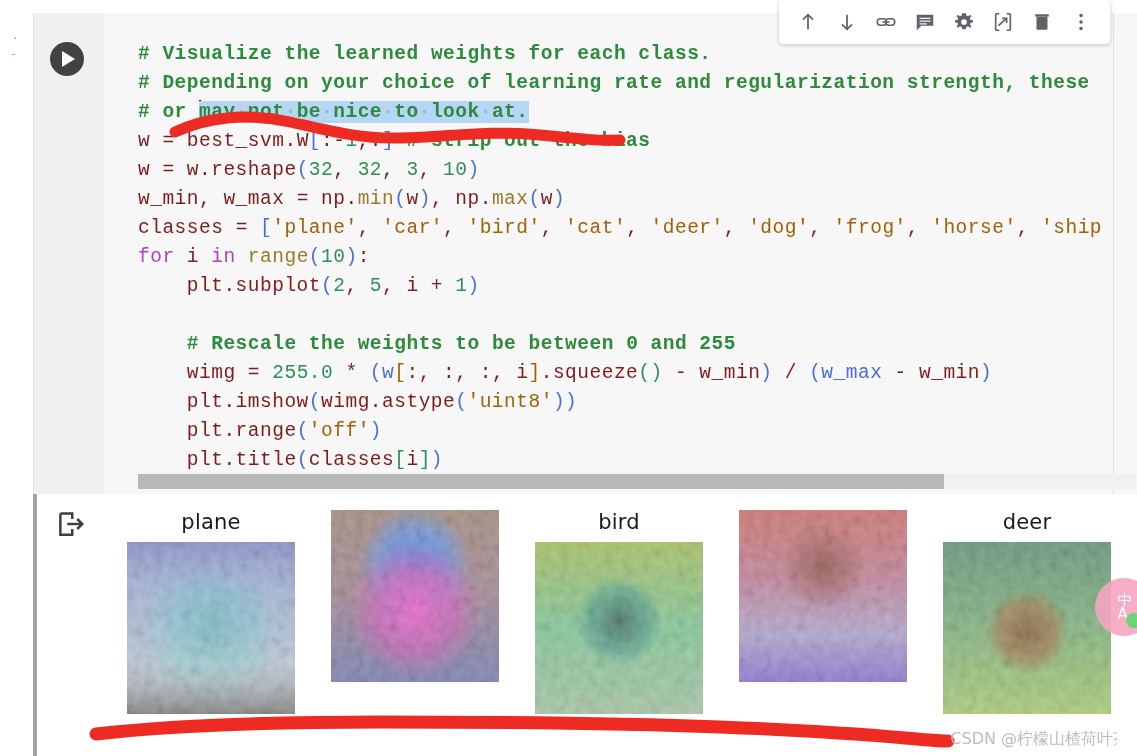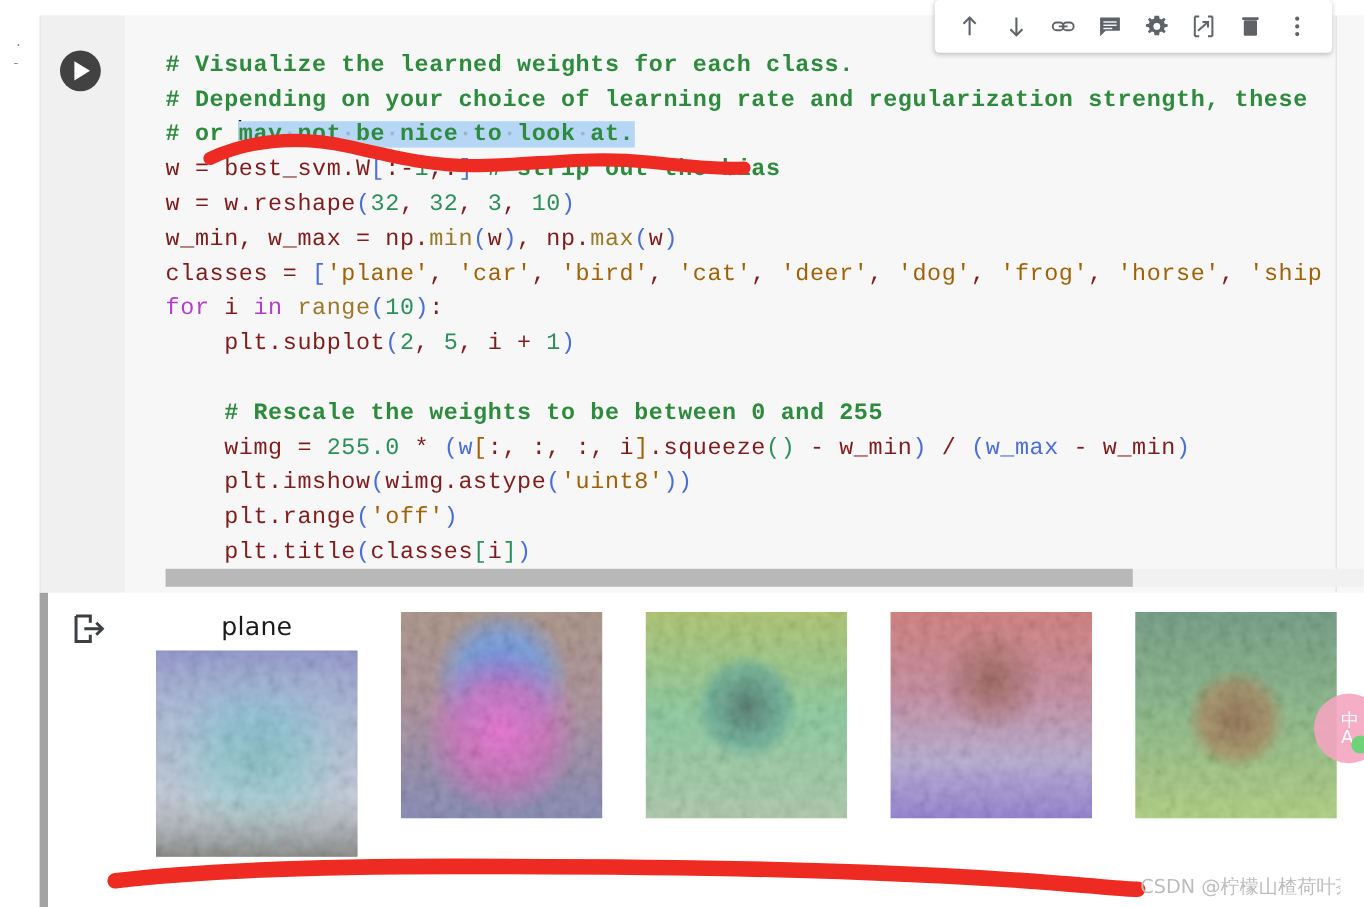--- a/index.html
+++ b/index.html
@@ -138,21 +138,21 @@
     background: #b8b8b8;
     cursor: pointer;
   }
 
   
   .output-shell {
     position: absolute;
     left: 33px; top: 494px;
     width: 1104px; height: 262px;
     background: #ffffff;
-    border-left: 7px solid #a3a3a3;
+    border-left: 4px solid #a3a3a3;
   }
   .out-gutter {
     position: absolute;
     left: 0; top: 0; width: 70px; height: 262px;
     background: #ffffff;
   }
   .out-icon {
     position: absolute;
     left: 19px; top: 15px;
     width: 30px; height: 30px;
@@ -395,20 +395,21 @@
               </filter>
           </defs>
           <rect width="32" height="32" fill="url(#gCarBg)"></rect>
           <rect width="32" height="32" fill="url(#gCarBlue)"></rect>
           <rect width="32" height="32" fill="url(#gCarPink)"></rect>
           <rect width="32" height="32" filter="url(#pix2)" opacity="0.33" fill="#ffffff"></rect>
         </svg>
       </div>
 
       <div class="thumb-wrap" style="left:426px;">
+        <div class="thumb-label">bird</div>
         <svg class="thumb-img" viewBox="0 0 32 32" preserveAspectRatio="none">
           <defs>
             <linearGradient id="gBirdBg" x1="0" y1="0" x2="0" y2="1">
               <stop offset="0%" stop-color="#90b03c"></stop>
               <stop offset="50%" stop-color="#63b77c"></stop>
               <stop offset="100%" stop-color="#8fb58e"></stop>
             </linearGradient>
             <radialGradient id="gBirdCore" cx="50%" cy="46%" r="26%">
               <stop offset="0%" stop-color="#174a3a"></stop>
               <stop offset="70%" stop-color="#2e8a72" stop-opacity="0.75"></stop>
@@ -447,20 +448,21 @@
                 <feBlend in2="SourceGraphic" mode="multiply"></feBlend>
               </filter>
           </defs>
           <rect width="32" height="32" fill="url(#gCatBg)"></rect>
           <rect width="32" height="32" fill="url(#gCatCore)"></rect>
           <rect width="32" height="32" filter="url(#pix4)" opacity="0.33" fill="#ffffff"></rect>
         </svg>
       </div>
 
       <div class="thumb-wrap" style="left:834px;">
+        <div class="thumb-label">deer</div>
         <svg class="thumb-img" viewBox="0 0 32 32" preserveAspectRatio="none">
           <defs>
             <linearGradient id="gDeerBg" x1="0" y1="0" x2="0" y2="1">
               <stop offset="0%" stop-color="#3f7a5a"></stop>
               <stop offset="45%" stop-color="#5f9c5e"></stop>
               <stop offset="100%" stop-color="#93bf55"></stop>
             </linearGradient>
             <radialGradient id="gDeerCore" cx="50%" cy="52%" r="25%">
               <stop offset="0%" stop-color="#6b3f18"></stop>
               <stop offset="65%" stop-color="#8a5a24" stop-opacity="0.75"></stop>

